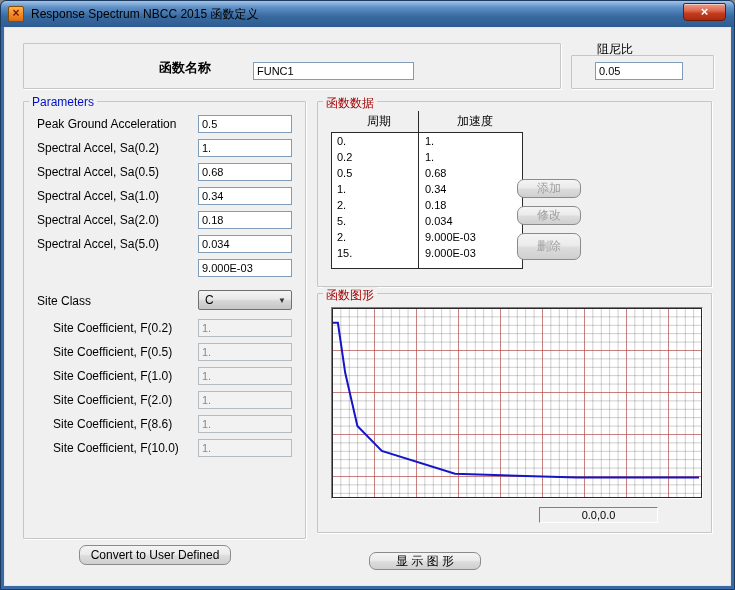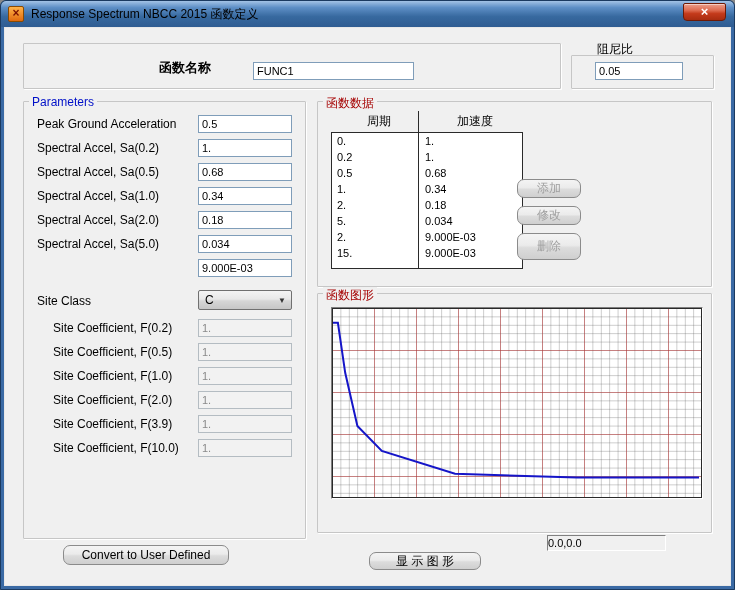--- a/index.html
+++ b/index.html
@@ -91,24 +91,24 @@
   .trow .c1 { width:87px; padding-left:5px; }
   .trow .c2 { flex:1; padding-left:6px; }
 
   .plot {
     position:absolute; left:330px; top:306px; width:372px; height:192px;
     background:#fff;
     border-top:1px solid #7e7e7e; border-left:1px solid #7e7e7e;
     border-right:1px solid #fff; border-bottom:1px solid #fff;
   }
   .coordbox {
-    position:absolute; left:538px; top:534px; width:119px; height:16px;
-    background:#f0f0f0; font-size:11px; line-height:14px;
+    position:absolute; left:538px; top:506px; width:119px; height:16px;
+    background:#f0f0f0; font-size:11px; text-align:center; line-height:14px;
     border-top:1px solid #808080; border-left:1px solid #808080;
-    border-right:1px solid #fff; border-bottom:1px solid #fff;margin-left:8px;
+    border-right:1px solid #fff; border-bottom:1px solid #fff;
   }
 </style>
 </head>
 <body>
 
 <div class="win">
 
   <div class="titlebar">
     <div class="app-icon">×</div>
     <span class="title-text">Response Spectrum NBCC 2015 函数定义</span>
@@ -159,27 +159,27 @@
 
   <span class="lbl" style="left:52px;top:344px">Site Coefficient, F(0.5)</span>
   <input class="tb dis" readonly="" style="left: 197px; top: 342px; width: 94px;" value="1.">
 
   <span class="lbl" style="left:52px;top:368px">Site Coefficient, F(1.0)</span>
   <input class="tb dis" readonly="" style="left: 197px; top: 366px; width: 94px;" value="1.">
 
   <span class="lbl" style="left:52px;top:392px">Site Coefficient, F(2.0)</span>
   <input class="tb dis" readonly="" style="left: 197px; top: 390px; width: 94px;" value="1.">
 
-  <span class="lbl" style="left:52px;top:416px">Site Coefficient, F(3.9)</span>
+  <span class="lbl" style="left:52px;top:416px">Site Coefficient, F(8.6)</span>
   <input class="tb dis" readonly="" style="left: 197px; top: 414px; width: 94px;" value="1.">
 
   <span class="lbl" style="left:52px;top:440px">Site Coefficient, F(10.0)</span>
   <input class="tb dis" readonly="" style="left: 197px; top: 438px; width: 94px;" value="1.">
 
-  <div class="btn" style="left:62px;top:500px;width:166px;height:20px">Convert to User Defined</div>
+  <div class="btn" style="left:78px;top:500px;width:152px;height:20px">Convert to User Defined</div>
 
   <div class="gbox" style="left:316px;top:100px;width:395px;height:186px"></div>
   <span class="glabel red" style="left:322px;top:94px">函数数据</span>
 
   <div class="tbl">
     <div class="hd">
       <span>周期</span>
       <span>加速度</span>
     </div>
     <div class="bd">

